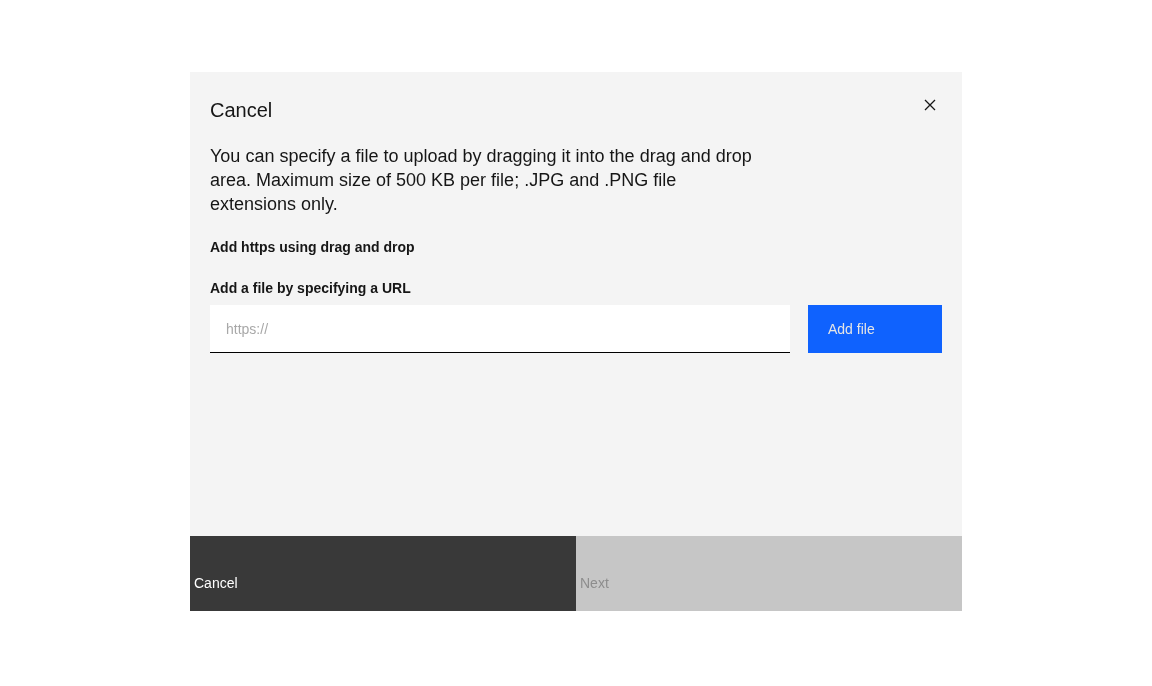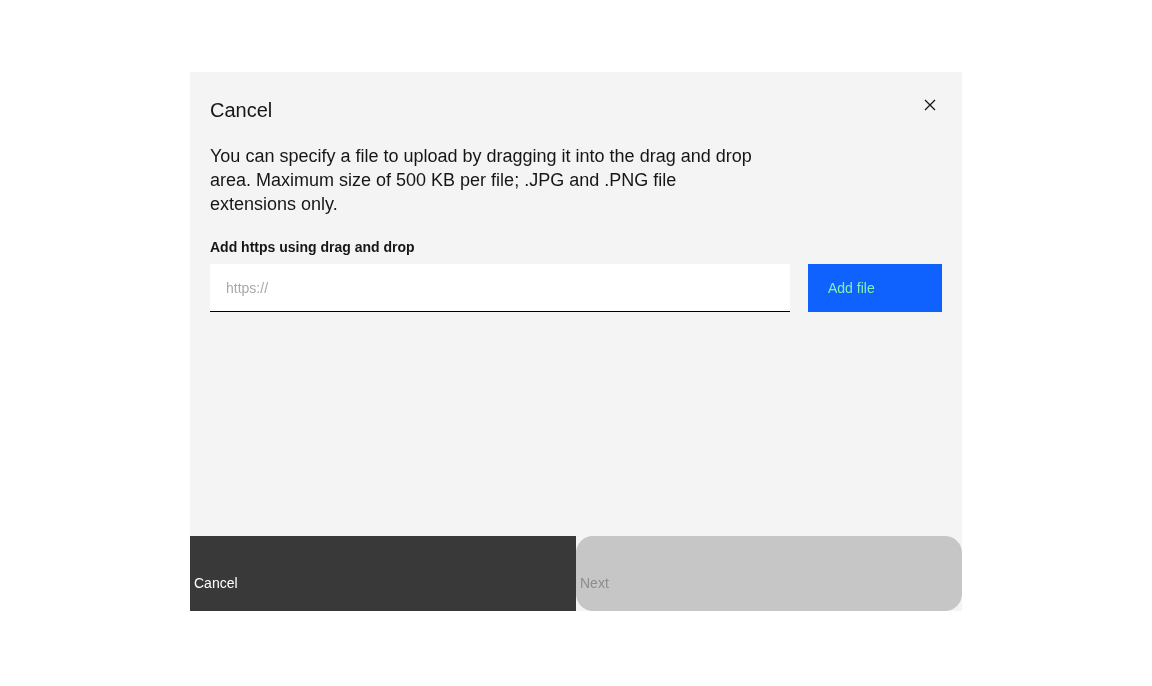--- a/index.html
+++ b/index.html
@@ -88,21 +88,21 @@
     font-size: 14px;
     font-family: "Liberation Sans", sans-serif;
     color: var(--text, #161616);
     outline: none;
   }
   .url-input::placeholder { color: #a8a8a8; }
   .add-file-button {
     width: 134px;
     height: 48px;
     background: var(--accent, #0f62fe);
-    color: #86efac;
+    color: #e5e5e5;
     border: none;
     font-size: 14px;
     font-family: "Liberation Sans", sans-serif;
     text-align: left;
     padding-left: 20px;
     cursor: pointer;
   }
   .modal-footer {
     position: absolute;
     left: 0;
@@ -123,21 +123,20 @@
     display: block;
   }
   .cancel-button {
     background: var(--secondary-button-bg, #393939);
     color: #ffffff;
   }
   .next-button {
     background: var(--disabled-bg, #c6c6c6);
     color: var(--disabled-text, #8d8d8d);
     cursor: not-allowed;
-    border-radius: 17px;
   }
 </style>
 </head>
 <body>
 
 <div class="modal">
 
   <button class="close-button" aria-label="Close">
     <span style="display:flex;">
       <svg width="16" height="16" viewBox="0 0 16 16">
@@ -147,20 +146,21 @@
   </button>
 
   <div class="modal-content">
     <h2 class="modal-title">Cancel</h2>
 
     <p class="modal-description">You can specify a file to upload by dragging it into the drag and drop area. Maximum size of 500 KB per file; .JPG and .PNG file extensions only.</p>
 
     <div class="section-label">Add https using drag and drop</div>
 
 
+    <div class="section-label url-label">Add a file by specifying a URL</div>
 
     <div class="url-row">
       <input class="url-input" type="text" placeholder="https://" style="">
       <button class="add-file-button">Add file</button>
     </div>
   </div>
 
   <div class="modal-footer">
     <button class="footer-button cancel-button">Cancel</button>
     <button class="footer-button next-button" disabled="">Next</button>

